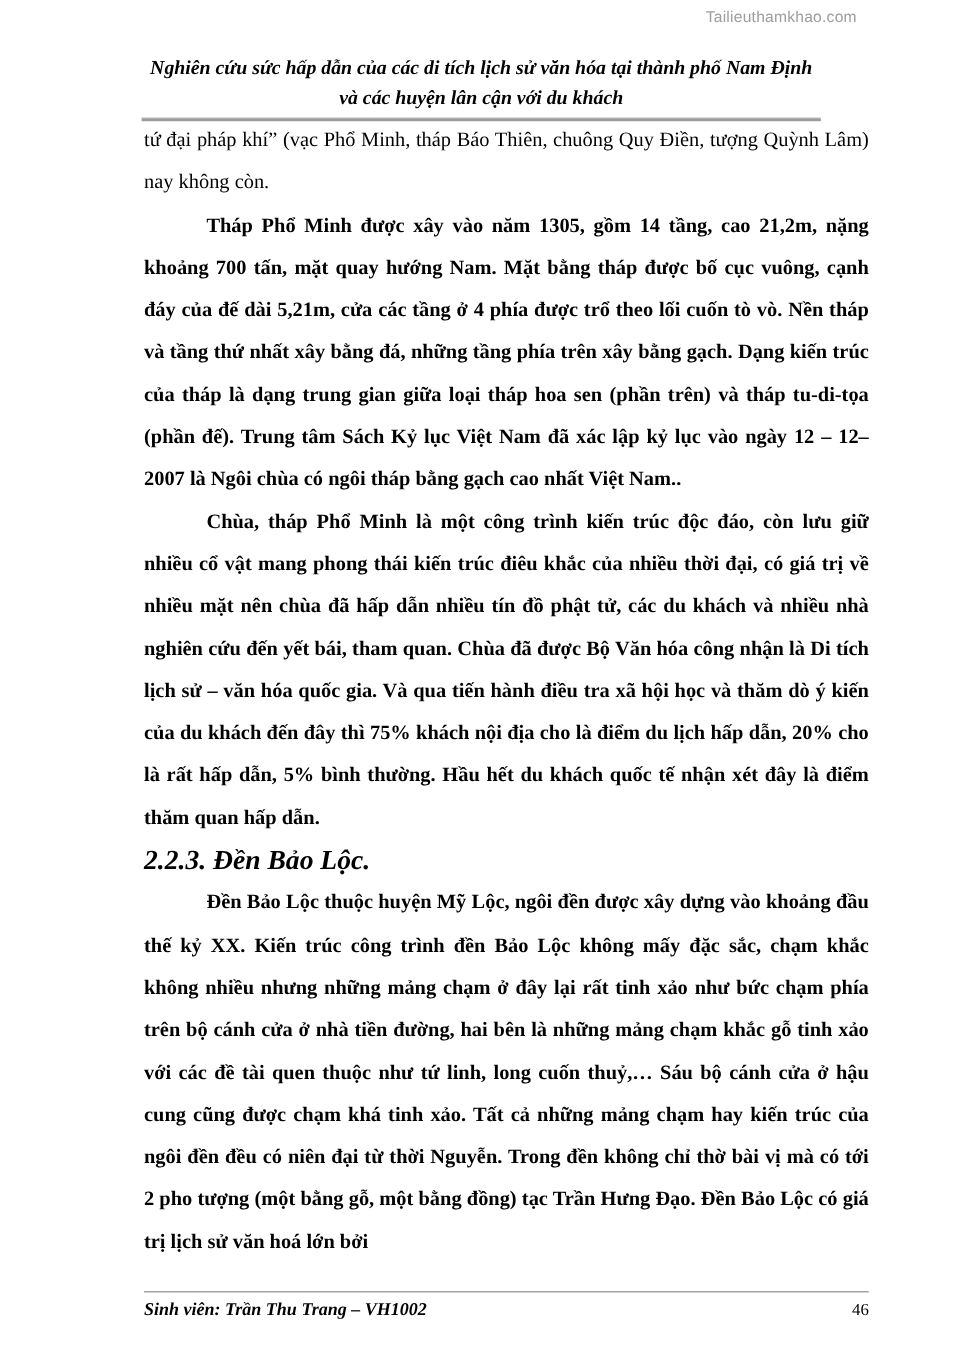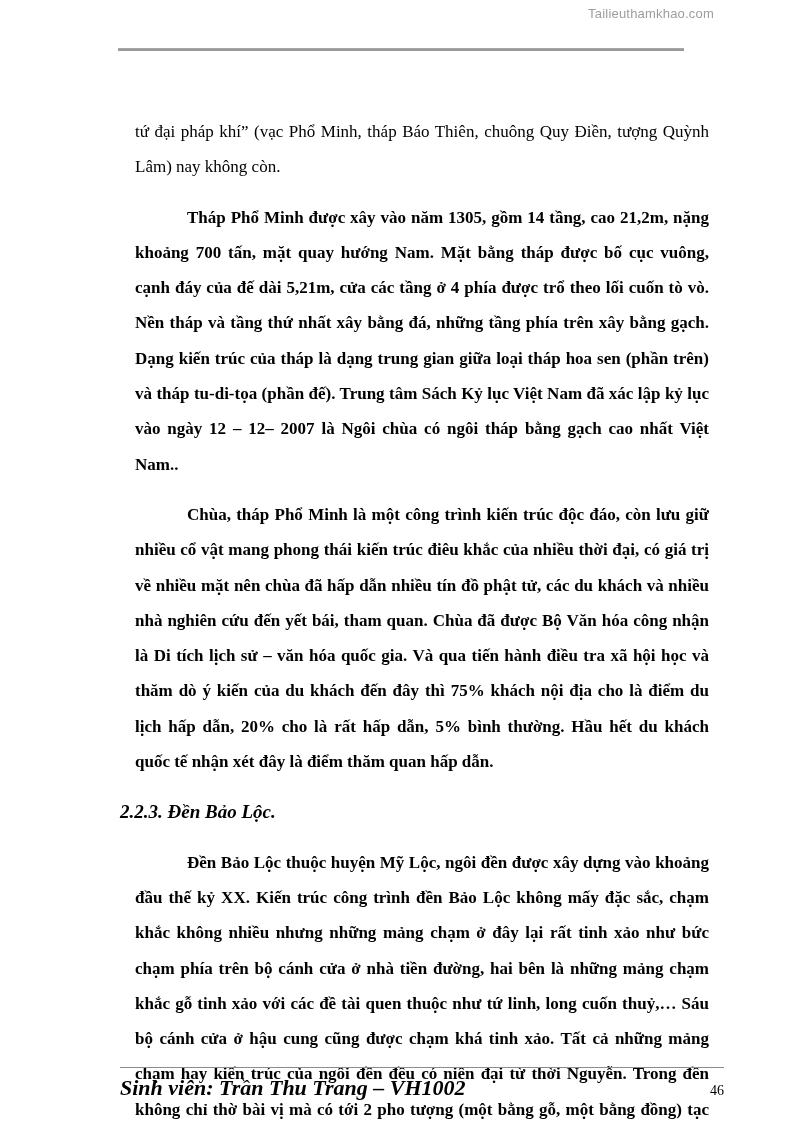--- a/index.html
+++ b/index.html
@@ -54,35 +54,35 @@
   }
 
   
   .content {
     position: absolute;
     top: 99px;
     left: 120px;
     width: 604px;
   }
   p.para {
-    margin: 15px;
+    margin: 0;
     font-size: 17px;
     line-height: 35.3px;
     text-align: justify;
     text-justify: inter-word;
     text-indent: 0;
     hyphens: none;
   }
   p.para.indent {
     text-indent: 52px;
     font-weight: bold;
   }
   h3.heading {
     margin: 0;
-    font-size: 19px;
+    font-size: 23px;
     line-height: 35.3px;
     font-weight: bold;
     font-style: italic;
     text-align: left;
   }
 
   
   .footer {
     position: absolute;
     left: 120px;
@@ -95,36 +95,37 @@
     margin-bottom: 7px;
   }
   .footer-row {
     display: flex;
     align-items: baseline;
     justify-content: space-between;
   }
   .footer-author {
     font-weight: bold;
     font-style: italic;
-    font-size: 22px;
+    font-size: 15px;
     white-space: nowrap;
   }
   .footer-pageno {
     font-size: 14px;
     white-space: nowrap;
   }
 </style>
 </head>
 <body>
 
 <div class="page">
 
   <div class="watermark">Tailieuthamkhao.com</div>
 
   <div class="header">
+    <div class="header-title">Nghiên cứu sức hấp dẫn của các di tích lịch sử văn hóa tại thành phố Nam Định và các huyện lân cận với du khách</div>
     <div class="header-rule"></div>
   </div>
 
   <div class="content">
     <p class="para">tứ đại pháp khí” (vạc Phổ Minh, tháp Báo Thiên, chuông Quy Điền, tượng Quỳnh Lâm) nay không còn.</p>
     <p class="para indent">Tháp Phổ Minh được xây vào năm 1305, gồm 14 tầng, cao 21,2m, nặng khoảng 700 tấn, mặt quay hướng Nam. Mặt bằng tháp được bố cục vuông, cạnh đáy của đế dài 5,21m, cửa các tầng ở 4 phía được trổ theo lối cuốn tò vò. Nền tháp và tầng thứ nhất xây bằng đá, những tầng phía trên xây bằng gạch. Dạng kiến trúc của tháp là dạng trung gian giữa loại tháp hoa sen (phần trên) và tháp tu-di-tọa (phần đế). Trung tâm Sách Kỷ lục Việt Nam đã xác lập kỷ lục vào ngày 12 – 12– 2007 là Ngôi chùa có ngôi tháp bằng gạch cao nhất Việt Nam..</p>
     <p class="para indent">Chùa, tháp Phổ Minh là một công trình kiến trúc độc đáo, còn lưu giữ nhiều cổ vật mang phong thái kiến trúc điêu khắc của nhiều thời đại, có giá trị về nhiều mặt nên chùa đã hấp dẫn nhiều tín đồ phật tử, các du khách và nhiều nhà nghiên cứu đến yết bái, tham quan. Chùa đã được Bộ Văn hóa công nhận là Di tích lịch sử – văn hóa quốc gia. Và qua tiến hành điều tra xã hội học và thăm dò ý kiến của du khách đến đây thì 75% khách nội địa cho là điểm du lịch hấp dẫn, 20% cho là rất hấp dẫn, 5% bình thường. Hầu hết du khách quốc tế nhận xét đây là điểm thăm quan hấp dẫn.</p>
     <h3 class="heading">2.2.3. Đền Bảo Lộc.</h3>
     <p class="para indent">Đền Bảo Lộc thuộc huyện Mỹ Lộc, ngôi đền được xây dựng vào khoảng đầu thế kỷ XX. Kiến trúc công trình đền Bảo Lộc không mấy đặc sắc, chạm khắc không nhiều nhưng những mảng chạm ở đây lại rất tinh xảo như bức chạm phía trên bộ cánh cửa ở nhà tiền đường, hai bên là những mảng chạm khắc gỗ tinh xảo với các đề tài quen thuộc như tứ linh, long cuốn thuỷ,… Sáu bộ cánh cửa ở hậu cung cũng được chạm khá tinh xảo. Tất cả những mảng chạm hay kiến trúc của ngôi đền đều có niên đại từ thời Nguyễn. Trong đền không chỉ thờ bài vị mà có tới 2 pho tượng (một bằng gỗ, một bằng đồng) tạc Trần Hưng Đạo. Đền Bảo Lộc có giá trị lịch sử văn hoá lớn bởi</p>
   </div>

